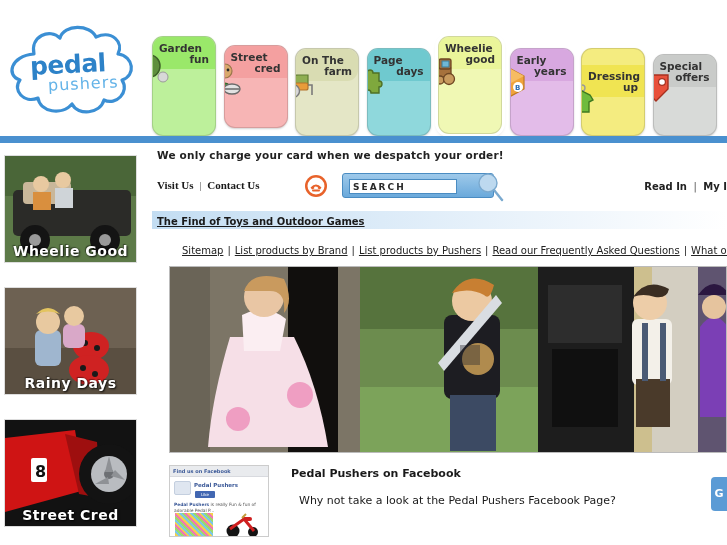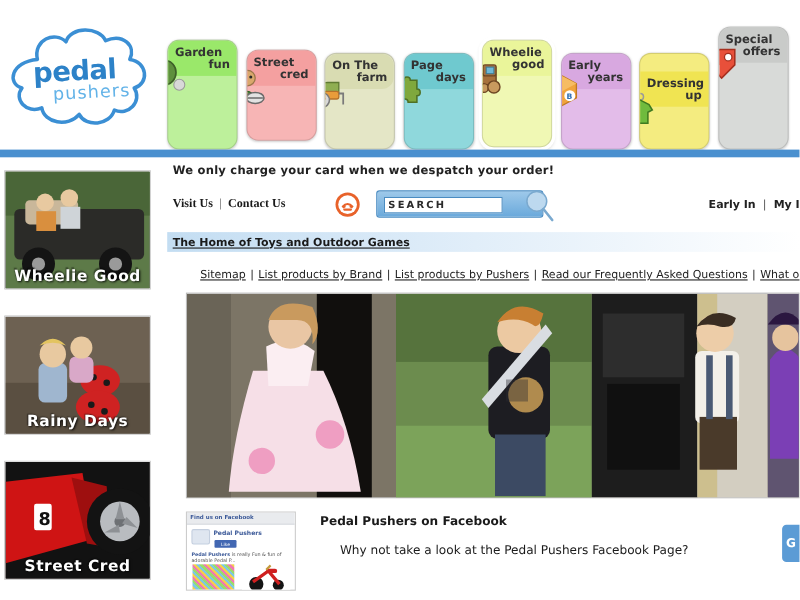--- a/index.html
+++ b/index.html
@@ -135,21 +135,21 @@
              font-family:"DejaVu Sans", sans-serif; font-size:4px; color:#fff;
              text-align:center; line-height:7px; }
   .fb-desc { position:absolute; left:4px; top:36px; width:92px;
              font-family:"DejaVu Sans", sans-serif; font-size:4.4px; color:#555; line-height:6px; }
   .fb-desc b { color:#3b5998; }
   .fb-th1 { position:absolute; left:5px; top:47px; width:38px; height:25px;
             background:repeating-linear-gradient(45deg,#f07ab0 0 2px,#f2d14b 2px 4px,#7ec8e3 4px 6px,#9bdc6a 6px 8px); }
   .fb-th2 { position:absolute; left:50px; top:47px; width:44px; height:25px; background:#fff; }
   .fbtext { margin-left:22px; padding-top:2px; }
   .fb-title { font-family:"DejaVu Sans", sans-serif; font-size:11px; font-weight:bold; color:#1a1a1a; }
-  .fb-sub { margin-top:14px; margin-left:18px;
+  .fb-sub { margin-top:14px; margin-left:8px;
             font-family:"DejaVu Sans", sans-serif; font-size:11px; color:#1a1a1a; }
 
   .sidetab { position:absolute; right:0; top:477px; width:16px; height:34px;
              background:#5b9bd5; border-radius:4px 0 0 4px; cursor:pointer;
              font-family:"DejaVu Sans", sans-serif; font-size:11px; font-weight:bold;
              color:#fff; text-align:center; line-height:34px; }
 </style>
 </head>
 <body>
 
@@ -207,21 +207,21 @@
               <path d="M18 4 L31 11 L18 18 L5 11 Z" fill="#f6bc63"></path>
               <circle cx="12" cy="22" r="5" fill="#fff"></circle>
               <text x="9" y="25" font-family="DejaVu Sans" font-size="7" font-weight="bold" fill="#2f6fb4">A</text>
               <circle cx="25" cy="22" r="5" fill="#fff"></circle>
               <text x="22" y="25" font-family="DejaVu Sans" font-size="7" font-weight="bold" fill="#2f6fb4">B</text>
             </svg></span></div>
         <div class="tab" style="left: 429px; height: 88px; bottom: 0px; background: rgb(244, 236, 128);"><span class="tlabel" style="background: rgb(240, 228, 82); margin-top: 16px;"><span>Dressing</span><span class="l2">up</span></span><span class="ticon" style="background: rgb(244, 236, 128); height: 54px;"><svg width="36" height="34" viewBox="0 0 36 34">
               <path d="M18 4 a3 3 0 0 1 3 3 q0 3 -3 3" stroke="#9a9a9a" stroke-width="1.4" fill="none"></path>
               <path d="M10 14 l8 -4 l8 4 l3 5 l-4 2 l0 10 l-14 0 l0 -10 l-4 -2 Z" fill="#6fbb3d" stroke="#3f7a20" stroke-width="1.4"></path>
             </svg></span></div>
-        <div class="tab" style="left: 500.5px; height: 112px; bottom: 0px; background: rgb(216, 218, 216);"><span class="tlabel" style="background: rgb(201, 203, 201);"><span>Special</span><span class="l2">offers</span></span><span class="ticon" style="background: rgb(216, 218, 216); height: 54px;"><svg width="36" height="34" viewBox="0 0 36 34">
+        <div class="tab" style="left: 500.5px; height: 82px; bottom: 0px; background: rgb(216, 218, 216);"><span class="tlabel" style="background: rgb(201, 203, 201);"><span>Special</span><span class="l2">offers</span></span><span class="ticon" style="background: rgb(216, 218, 216); height: 54px;"><svg width="36" height="34" viewBox="0 0 36 34">
               <path d="M6 16 L18 4 L32 4 L32 18 L20 30 Z" fill="#e8503a" stroke="#a6301f" stroke-width="1.4"></path>
               <circle cx="26" cy="11" r="3.4" fill="#fff" stroke="#a6301f" stroke-width="1.2"></circle>
               <path d="M12 22 l6 -4 l0 8 Z" fill="#fff"></path>
             </svg></span></div>
       </div>
   </div>
 
   <div class="bluebar"></div>
 
   <div class="sidebar">
@@ -310,28 +310,28 @@
         <input type="text" id="searchfield" placeholder="SEARCH" value="SEARCH" style="">
         <div class="magnify">
           <svg width="34" height="34" viewBox="0 0 34 34">
             <circle cx="15" cy="13" r="9" fill="#bdd9ef" stroke="#7aa9cf" stroke-width="1.4"></circle>
             <line x1="21" y1="20" x2="29" y2="30" stroke="#7aa9cf" stroke-width="2.4" stroke-linecap="round"></line>
           </svg>
         </div>
       </div>
 
       <div class="account">
-        <span>Early In</span>
+        <span>Read In</span>
         <span class="sep">|</span>
         <span>My I</span>
       </div>
     </div>
 
     <div class="tagbar">
-      <a>The Home of Toys and Outdoor Games</a>
+      <a>The Find of Toys and Outdoor Games</a>
     </div>
 
     <div class="sitemap" id="sitemaprow"><a>Sitemap</a><span class="sp">|</span><a>List products by Brand</a><span class="sp">|</span><a>List products by Pushers</a><span class="sp">|</span><a>Read our Frequently Asked Questions</a><span class="sp">|</span><a>What our customer</a></div>
 
     <div class="hero">
       <div class="pane p1">
         <svg width="190" height="187" viewBox="0 0 190 187">
           <rect width="190" height="187" fill="#7c7566"></rect>
           <rect x="118" y="0" width="50" height="187" fill="#110f0d"></rect>
           <rect x="0" y="0" width="40" height="187" fill="#6a6457"></rect>

